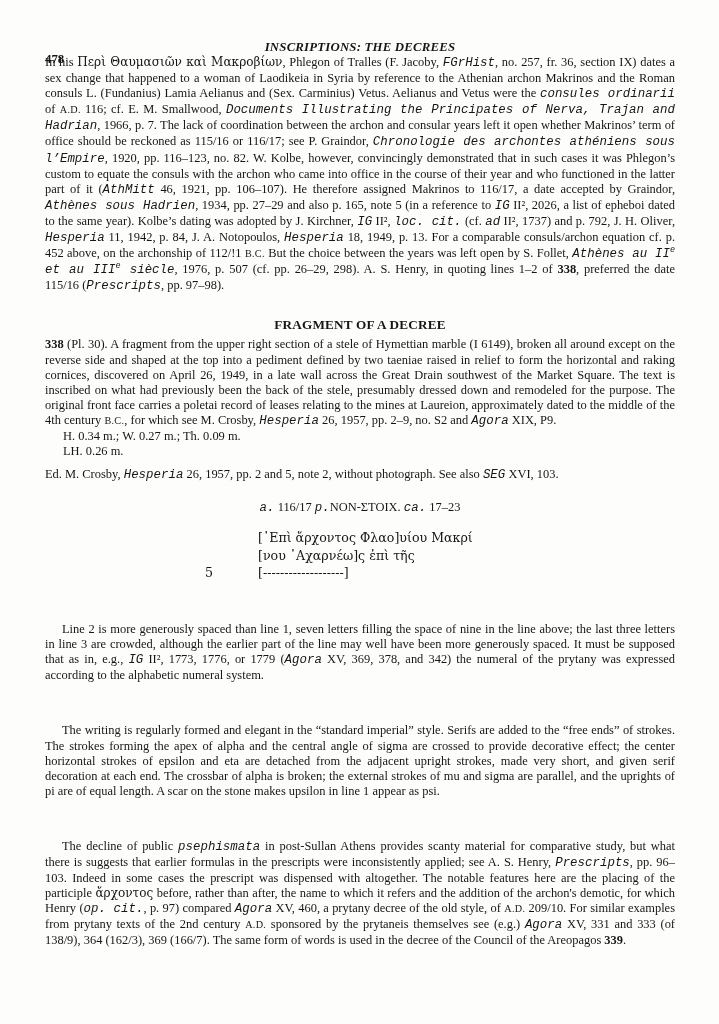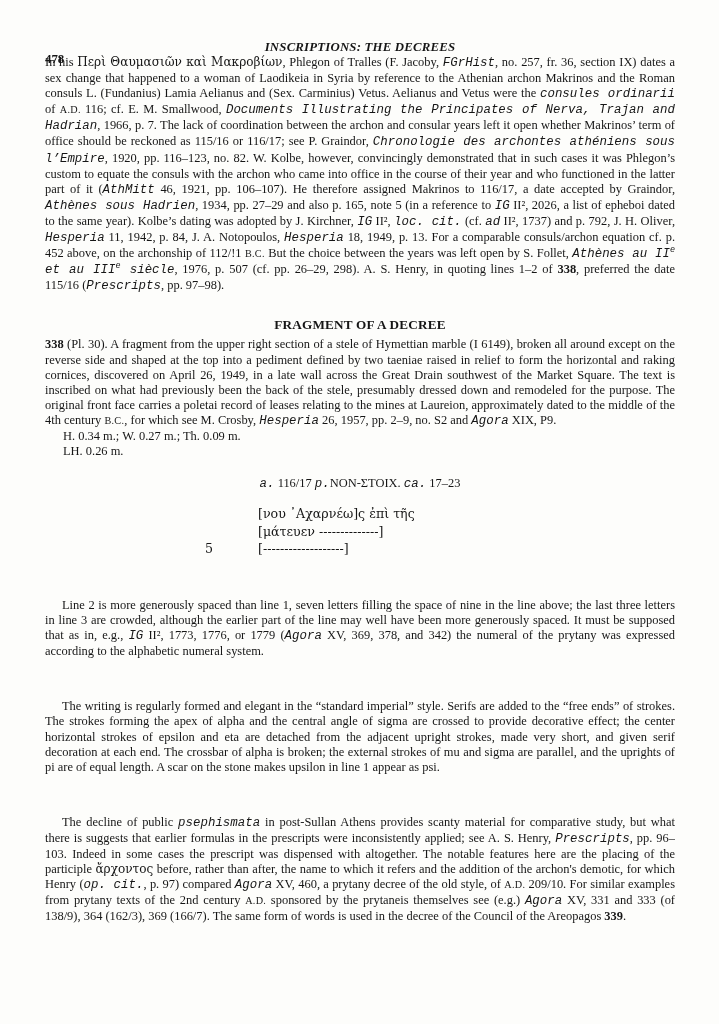--- a/index.html
+++ b/index.html
@@ -78,32 +78,33 @@
 
   <p><span>In his </span><span class="seg-gr">Περὶ Θαυμασιῶν καὶ Μακροβίων</span><span>, Phlegon of Tralles (F. Jacoby, </span><span class="seg-i">FGrHist</span><span>, no. 257, fr. 36, section IX) dates a sex change that happened to a woman of Laodikeia in Syria by reference to the Athenian archon Makrinos and the Roman consuls L. (Fundanius) Lamia Aelianus and (Sex. Carminius) Vetus. Aelianus and Vetus were the </span><span class="seg-i">consules ordinarii</span><span> of </span><span class="seg-sc">A.D.</span><span> 116; cf. E. M. Smallwood, </span><span class="seg-i">Documents Illustrating the Principates of Nerva, Trajan and Hadrian</span><span>, 1966, p. 7. The lack of coordination between the archon and consular years left it open whether Makrinos’ term of office should be reckoned as 115/16 or 116/17; see P. Graindor, </span><span class="seg-i">Chronologie des archontes athéniens sous l’Empire</span><span>, 1920, pp. 116–123, no. 82. W. Kolbe, however, convincingly demonstrated that in such cases it was Phlegon’s custom to equate the consuls with the archon who came into office in the course of their year and who functioned in the latter part of it (</span><span class="seg-i">AthMitt</span><span> 46, 1921, pp. 106–107). He therefore assigned Makrinos to 116/17, a date accepted by Graindor, </span><span class="seg-i">Athènes sous Hadrien</span><span>, 1934, pp. 27–29 and also p. 165, note 5 (in a reference to </span><span class="seg-i">IG</span><span> II², 2026, a list of epheboi dated to the same year). Kolbe’s dating was adopted by J. Kirchner, </span><span class="seg-i">IG</span><span> II², </span><span class="seg-i">loc. cit.</span><span> (cf. </span><span class="seg-i">ad</span><span> II², 1737) and p. 792, J. H. Oliver, </span><span class="seg-i">Hesperia</span><span> 11, 1942, p. 84, J. A. Notopoulos, </span><span class="seg-i">Hesperia</span><span> 18, 1949, p. 13. For a comparable consuls/archon equation cf. p. 452 above, on the archonship of 112/!1 </span><span class="seg-sc">B.C.</span><span> But the choice between the years was left open by S. Follet, </span><span class="seg-i">Athènes au II</span><span class="seg-i seg-sup">e</span><span class="seg-i"> et au III</span><span class="seg-i seg-sup">e</span><span class="seg-i"> siècle</span><span>, 1976, p. 507 (cf. pp. 26–29, 298). A. S. Henry, in quoting lines 1–2 of </span><span class="seg-b">338</span><span>, preferred the date 115/16 (</span><span class="seg-i">Prescripts</span><span>, pp. 97–98).</span></p>
 
   <div class="subhead">FRAGMENT OF A DECREE</div>
 
   <p><span class="seg-b">338</span><span> (Pl. 30). A fragment from the upper right section of a stele of Hymettian marble (I 6149), broken all around except on the reverse side and shaped at the top into a pediment defined by two taeniae raised in relief to form the horizontal and raking cornices, discovered on April 26, 1949, in a late wall across the Great Drain southwest of the Market Square. The text is inscribed on what had previously been the back of the stele, presumably dressed down and remodeled for the purpose. The original front face carries a poletai record of leases relating to the mines at Laureion, approximately dated to the middle of the 4th century </span><span class="seg-sc">B.C.</span><span>, for which see M. Crosby, </span><span class="seg-i">Hesperia</span><span> 26, 1957, pp. 2–9, no. S2 and </span><span class="seg-i">Agora</span><span> XIX, P9.</span></p>
 
   <p class="dims">H. 0.34 m.; W. 0.27 m.; Th. 0.09 m.</p>
   <p class="dims">LH. 0.26 m.</p>
 
+  <p class="ed-line"><span>Ed. M. Crosby, </span><span class="seg-i">Hesperia</span><span> 26, 1957, pp. 2 and 5, note 2, without photograph. See also </span><span class="seg-i">SEG</span><span> XVI, 103.</span></p>
 
   <div class="date-row">
     <span><span class="seg-i">a.</span><span> 116/17 </span><span class="seg-i">p.</span></span>
     <span><span>NON-ΣΤΟΙΧ. </span><span class="seg-i">ca.</span><span> 17–23</span></span>
   </div>
 
   <div class="insc">
     <div class="insc-line">
-      <span class="insc-num"></span><span>[νου ᾿Αχαρνέω]ς ἐπὶ τῆς</span>
+      <span class="insc-num"></span><span>[᾿Επὶ ἄρχοντος Φλαο]υίου Μακρί</span>
     </div>
     <div class="insc-line">
-      <span class="insc-num"></span><span>[μάτευεν --------------]</span>
+      <span class="insc-num"></span><span>[νου ᾿Αχαρνέω]ς ἐπὶ τῆς</span>
     </div>
     <div class="insc-line">
       <span class="insc-num">5</span><span>[-------------------]</span>
     </div>
   </div>
 
   <div class="commentary-block">
     <p class="indent"><span>Line 2 is more generously spaced than line 1, seven letters filling the space of nine in the line above; the last three letters in line 3 are crowded, although the earlier part of the line may well have been more generously spaced. It must be supposed that as in, e.g., </span><span class="seg-i">IG</span><span> II², 1773, 1776, or 1779 (</span><span class="seg-i">Agora</span><span> XV, 369, 378, and 342) the numeral of the prytany was expressed according to the alphabetic numeral system.</span></p>
     <p class="indent"><span>The writing is regularly formed and elegant in the “standard imperial” style. Serifs are added to the “free ends” of strokes. The strokes forming the apex of alpha and the central angle of sigma are crossed to provide decorative effect; the center horizontal strokes of epsilon and eta are detached from the adjacent upright strokes, made very short, and given serif decoration at each end. The crossbar of alpha is broken; the external strokes of mu and sigma are parallel, and the uprights of pi are of equal length. A scar on the stone makes upsilon in line 1 appear as psi.</span></p>
     <p class="indent"><span>The decline of public </span><span class="seg-i">psephismata</span><span> in post-Sullan Athens provides scanty material for comparative study, but what there is suggests that earlier formulas in the prescripts were inconsistently applied; see A. S. Henry, </span><span class="seg-i">Prescripts</span><span>, pp. 96–103. Indeed in some cases the prescript was dispensed with altogether. The notable features here are the placing of the participle </span><span class="seg-gr">ἄρχοντος</span><span> before, rather than after, the name to which it refers and the addition of the archon's demotic, for which Henry (</span><span class="seg-i">op. cit.</span><span>, p. 97) compared </span><span class="seg-i">Agora</span><span> XV, 460, a prytany decree of the old style, of </span><span class="seg-sc">A.D.</span><span> 209/10. For similar examples from prytany texts of the 2nd century </span><span class="seg-sc">A.D.</span><span> sponsored by the prytaneis themselves see (e.g.) </span><span class="seg-i">Agora</span><span> XV, 331 and 333 (of 138/9), 364 (162/3), 369 (166/7). The same form of words is used in the decree of the Council of the Areopagos </span><span class="seg-b">339</span><span>.</span></p>

